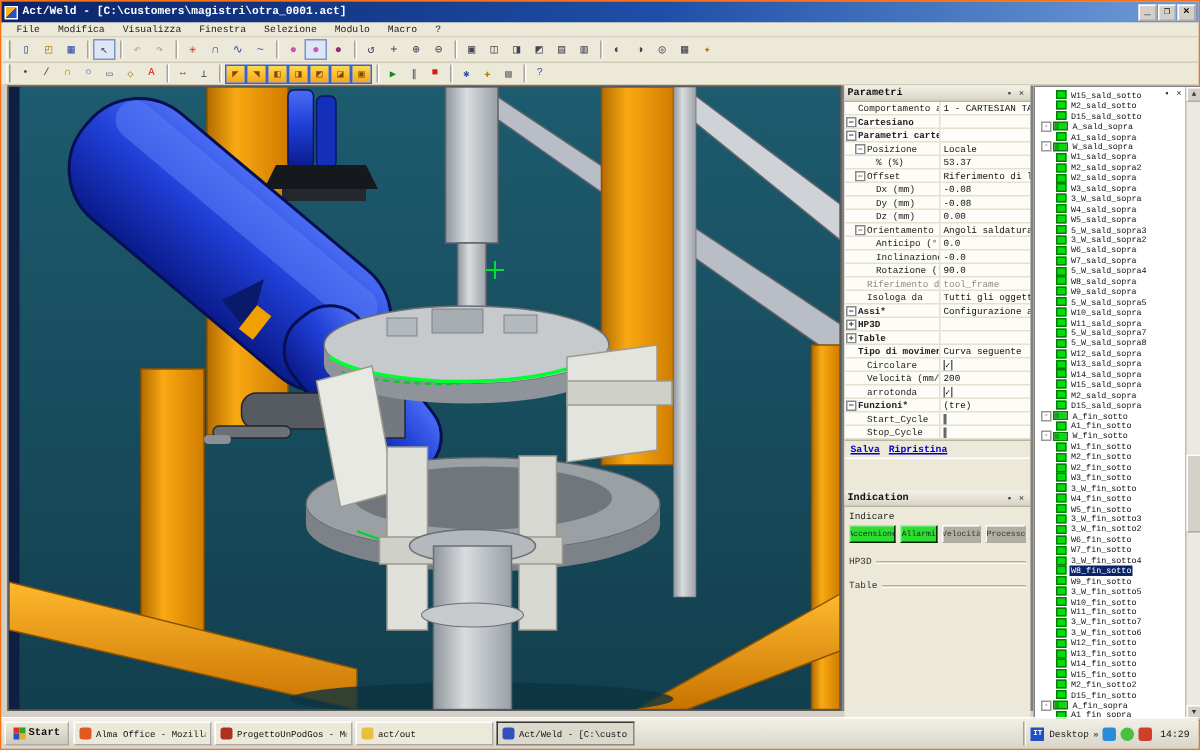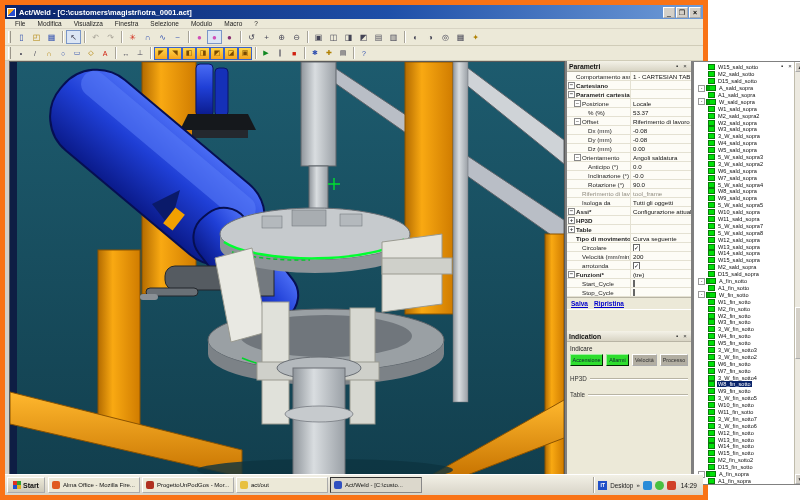--- a/index.html
+++ b/index.html
@@ -1,17 +1,17 @@
 <!DOCTYPE html>
 <html><head>
 <meta charset="utf-8">
 <style>
   * { margin:0; padding:0; box-sizing:border-box; }
   html,body { width:800px; height:500px; overflow:hidden; font-family:"Liberation Sans",sans-serif; }
-  .screen { width:708px; height:500px; background:#d4d0c8; position:relative; border:5px solid #f97316; }
+  .screen { width:800px; height:500px; background:#d4d0c8; position:relative; border:1px solid #f97316;font-family:Liberation Mono, monospace; }
 
   
   .titlebar { height:14px; background:linear-gradient(90deg,#0a246a,#1e4fa8 55%,#6f9cd8); display:flex; align-items:center; padding:0 2px; }
   .appicon { width:9px; height:9px; background:linear-gradient(135deg,#ffb020 50%,#2a4fd0 50%); border:1px solid #fff; margin-right:3px; flex:none; }
   .titletext { color:#fff; font-size:7.5px; font-weight:bold; white-space:nowrap; flex:1; }
   .winbtns { display:flex; gap:1px; }
   .wbtn { width:12px; height:11px; background:#d4d0c8; border:1px outset #fff; font-size:7px; line-height:9px; text-align:center; color:#000; }
   .wbtn.close { font-weight:bold; }
 
   

